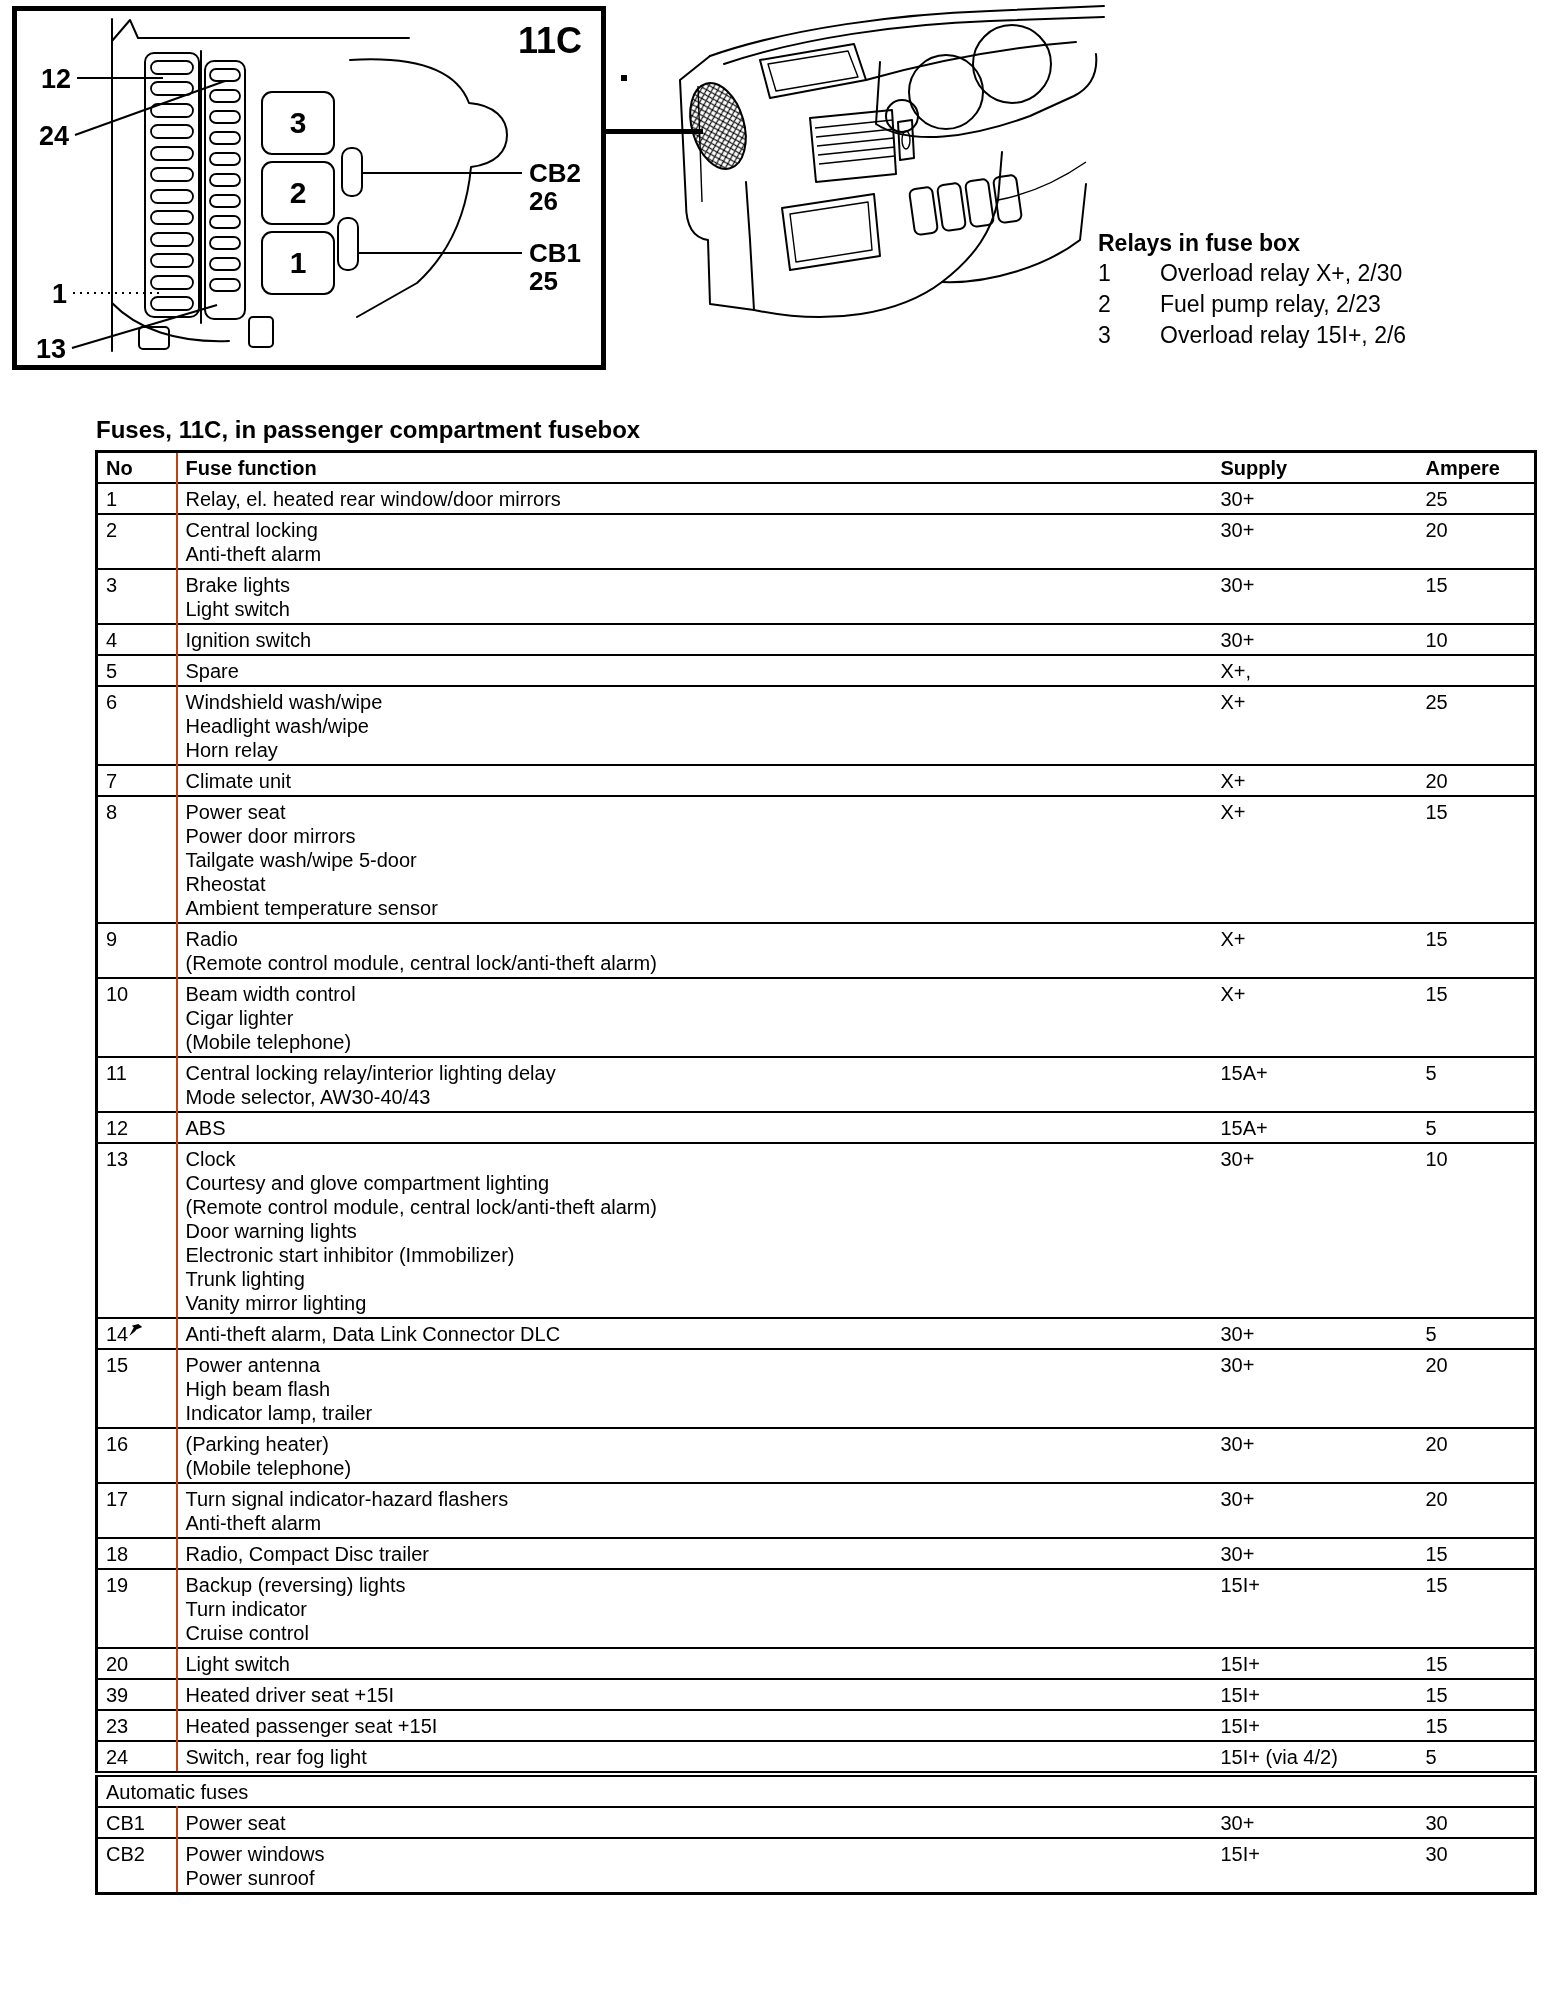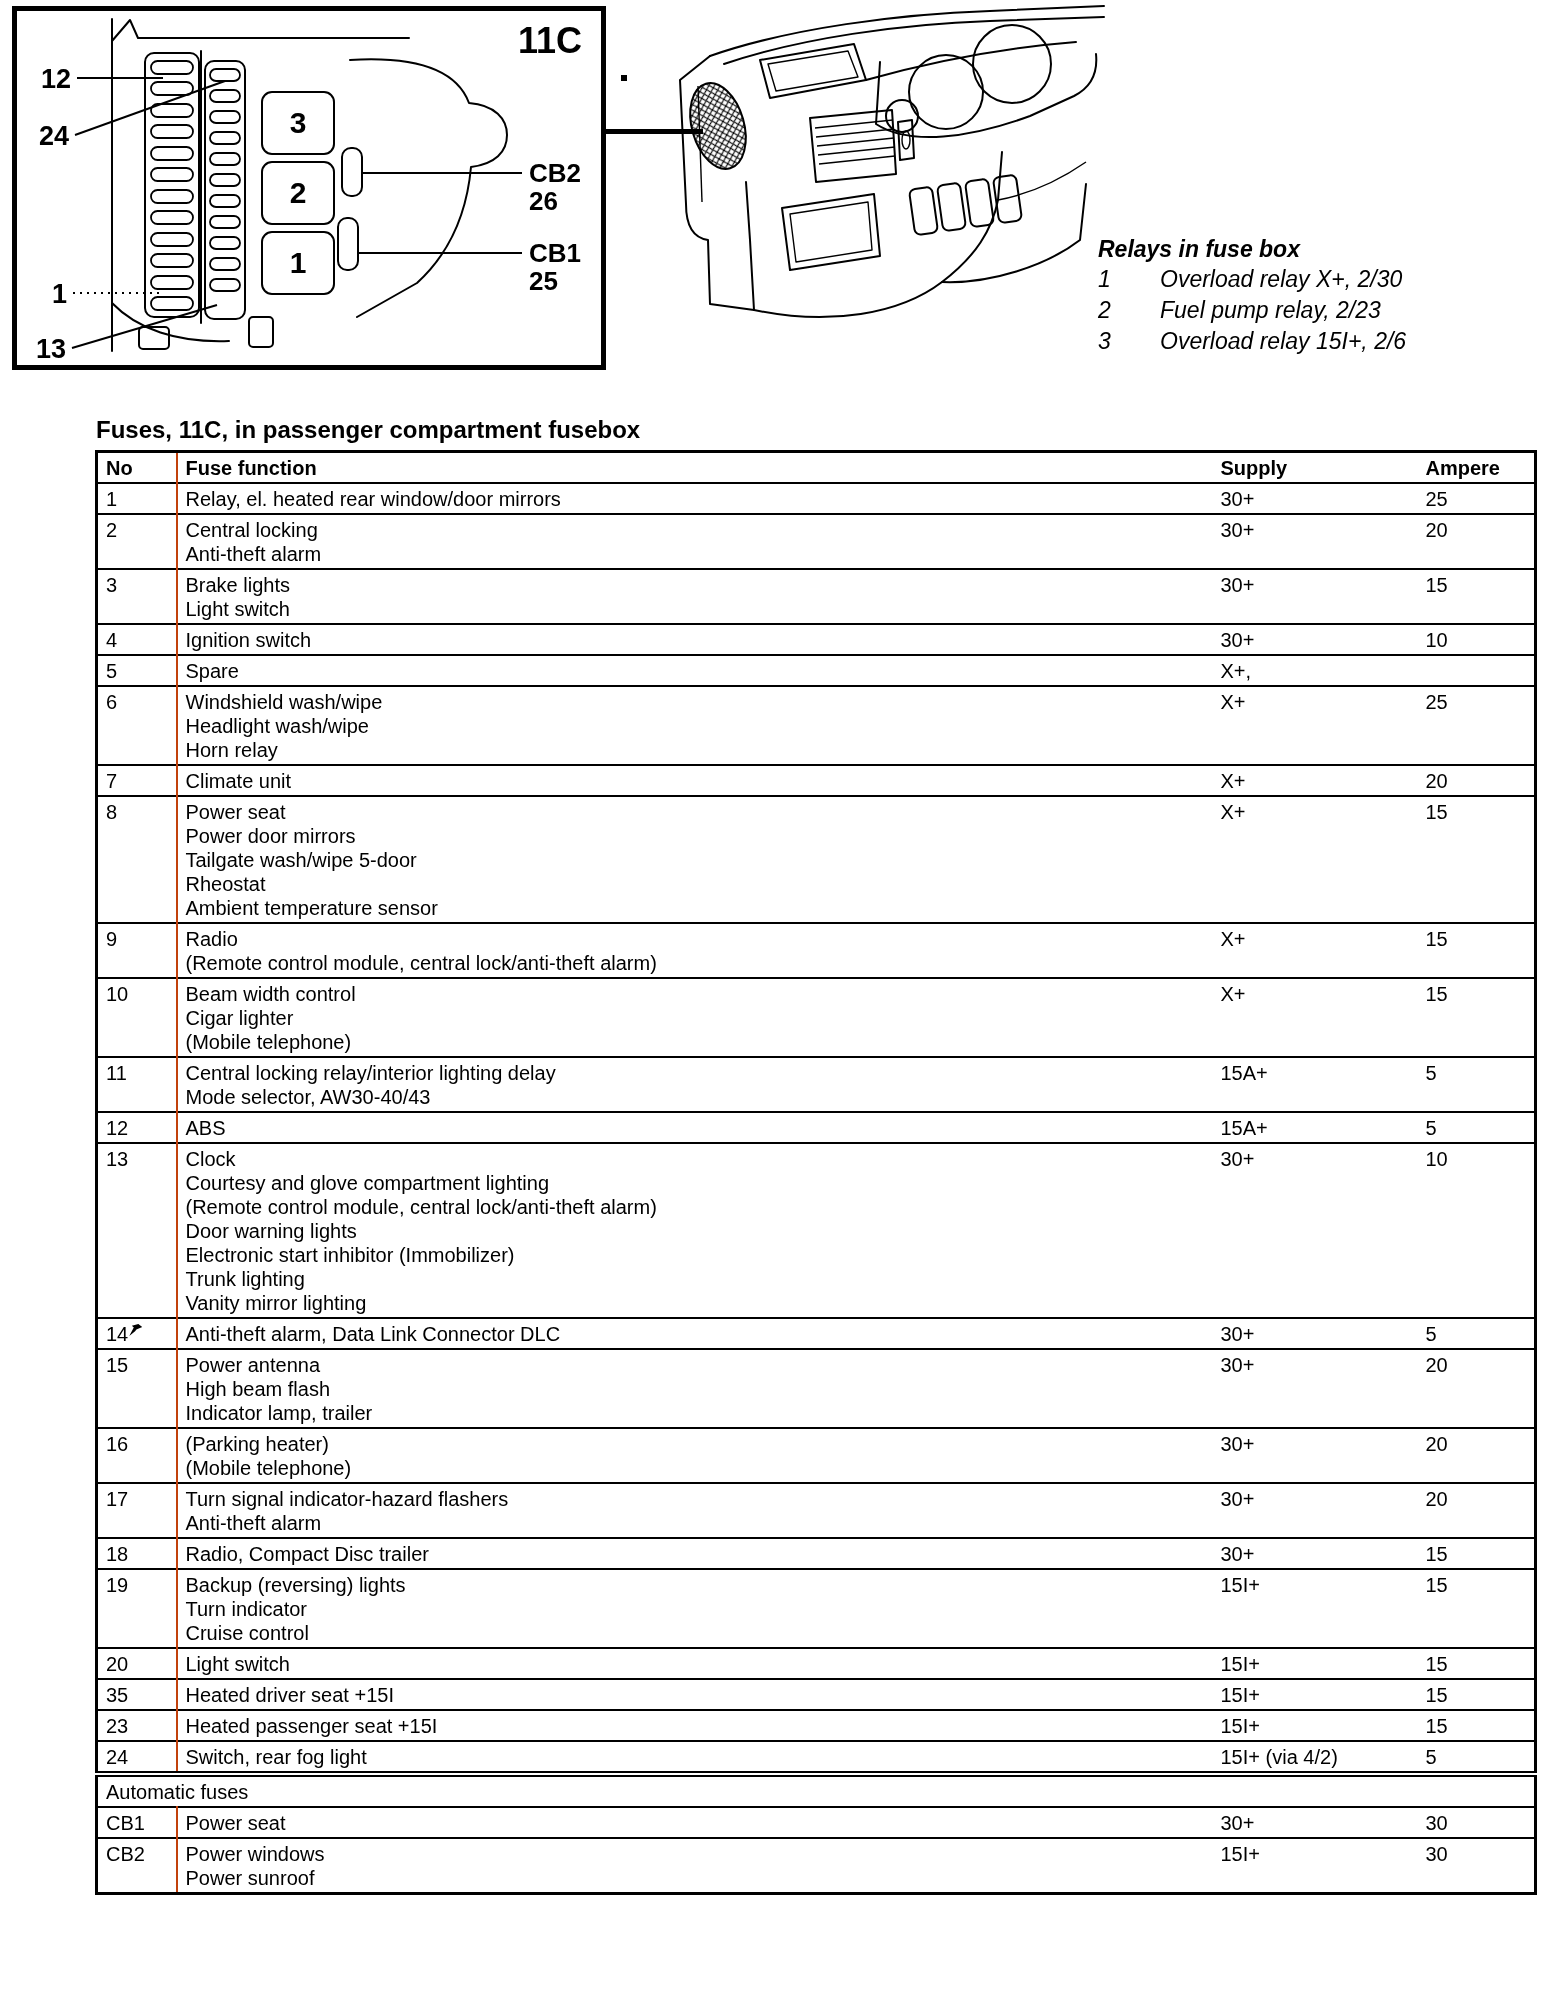--- a/index.html
+++ b/index.html
@@ -28,21 +28,21 @@
   .connector-line {
     position:absolute; left:606px; top:129px; width:97px; height:5px; background:#000;
   }
   .artifact-dot {
     position:absolute; left:621px; top:75px; width:6px; height:6px; background:#000;
   }
   
   .dash-svg { position:absolute; left:640px; top:4px; width:470px; height:320px; }
 
   
-  .relays-legend { position:absolute; left:1098px; top:234px; width:466px;font-style:italic; }
+  .relays-legend { position:absolute; left:1098px; top:228px; width:466px; }
   .relays-title { font-size:23px; font-weight:bold; line-height:30px; }
   .relay-item { display:flex; font-size:23px; line-height:31px; }
   .relay-item .rno { width:62px; flex:0 0 62px; }
 
   
   .table-wrap { position:absolute; left:95px; top:416px; width:1442px; }
   .table-title { font-size:24px; font-weight:bold; margin:0 0 6px 1px; }
   table.fuse-table {
     border-collapse:collapse; width:100%; table-layout:fixed;
     border:3px solid #000;
@@ -339,21 +339,21 @@
           <td class="c-sup">15I+</td>
           <td class="c-amp">15</td>
         </tr>
         <tr>
           <td class="c-no">20</td>
           <td class="c-fn">Light switch</td>
           <td class="c-sup">15I+</td>
           <td class="c-amp">15</td>
         </tr>
         <tr>
-          <td class="c-no">35</td>
+          <td class="c-no">39</td>
           <td class="c-fn">Heated driver seat +15I</td>
           <td class="c-sup">15I+</td>
           <td class="c-amp">15</td>
         </tr>
         <tr>
           <td class="c-no">23</td>
           <td class="c-fn">Heated passenger seat +15I</td>
           <td class="c-sup">15I+</td>
           <td class="c-amp">15</td>
         </tr>

